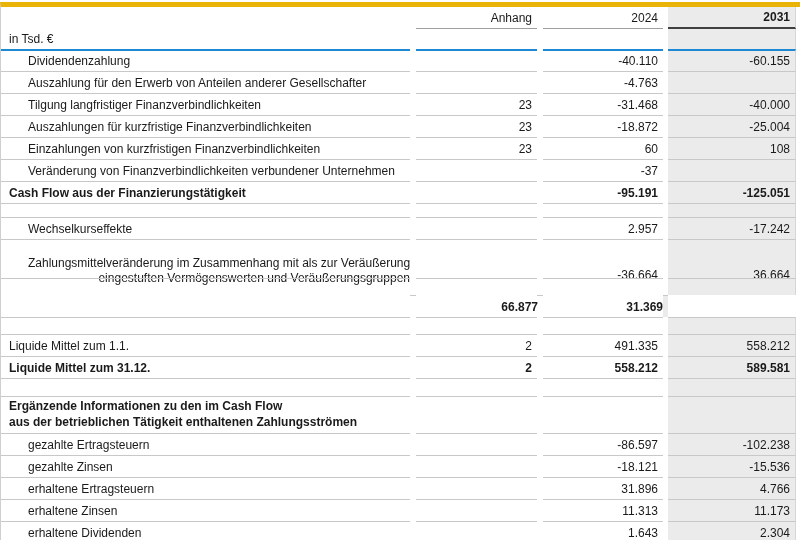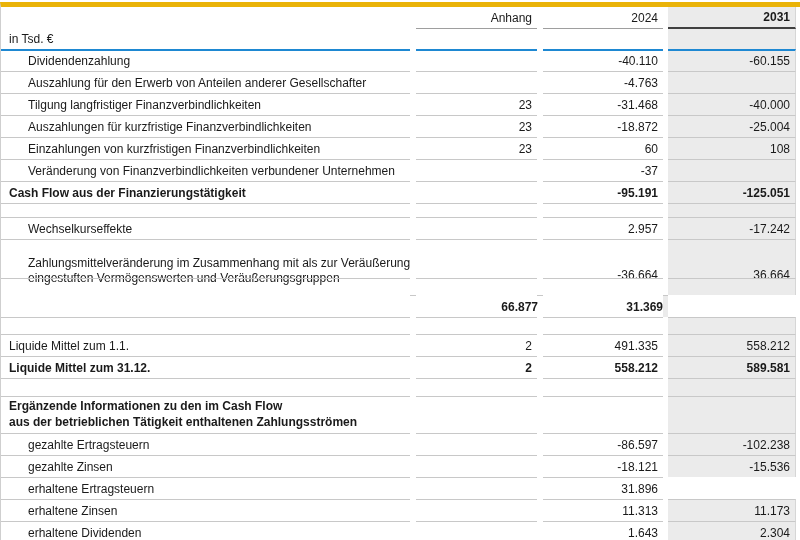--- a/index.html
+++ b/index.html
@@ -21,21 +21,21 @@
   .row{
     display:grid;
     grid-template-columns:409px 6px 121px 6px 120px 5px 128px 4px;
   }
   .c{
     display:flex;align-items:center;
     box-sizing:border-box;
     min-width:0;overflow:visible;
   }
   .label{padding-left:8px;white-space:nowrap;justify-content:flex-start;}
-  .label.indent{padding-left:27px;}
+  .label.indent{padding-left:27px;text-align:right;}
   .anhang,.v{justify-content:flex-end;padding-right:5px;white-space:nowrap;}
   .c25{background:#ebebeb;border-right:1px solid #d6d6d6;}
   .gap,.rgt{background:#fff;}
 
   
   .lined > .c{border-top:1px solid #c8c8c8;}
   
   .accent > .c{border-top:2px solid #1e88d2;}
 
   .header{height:22px;}
@@ -277,20 +277,21 @@
         <div class="c v c25">-15.536</div>
         <div class="rgt"></div>
       </div>
       <div class="row item lined">
         <div class="c label indent">erhaltene Ertragsteuern</div>
         <div class="gap"></div>
         <div class="c anhang"></div>
         <div class="gap"></div>
         <div class="c v">31.896</div>
         <div class="gap"></div>
+        <div class="c v c25">4.766</div>
         <div class="rgt"></div>
       </div>
       <div class="row item lined">
         <div class="c label indent">erhaltene Zinsen</div>
         <div class="gap"></div>
         <div class="c anhang"></div>
         <div class="gap"></div>
         <div class="c v">11.313</div>
         <div class="gap"></div>
         <div class="c v c25">11.173</div>

